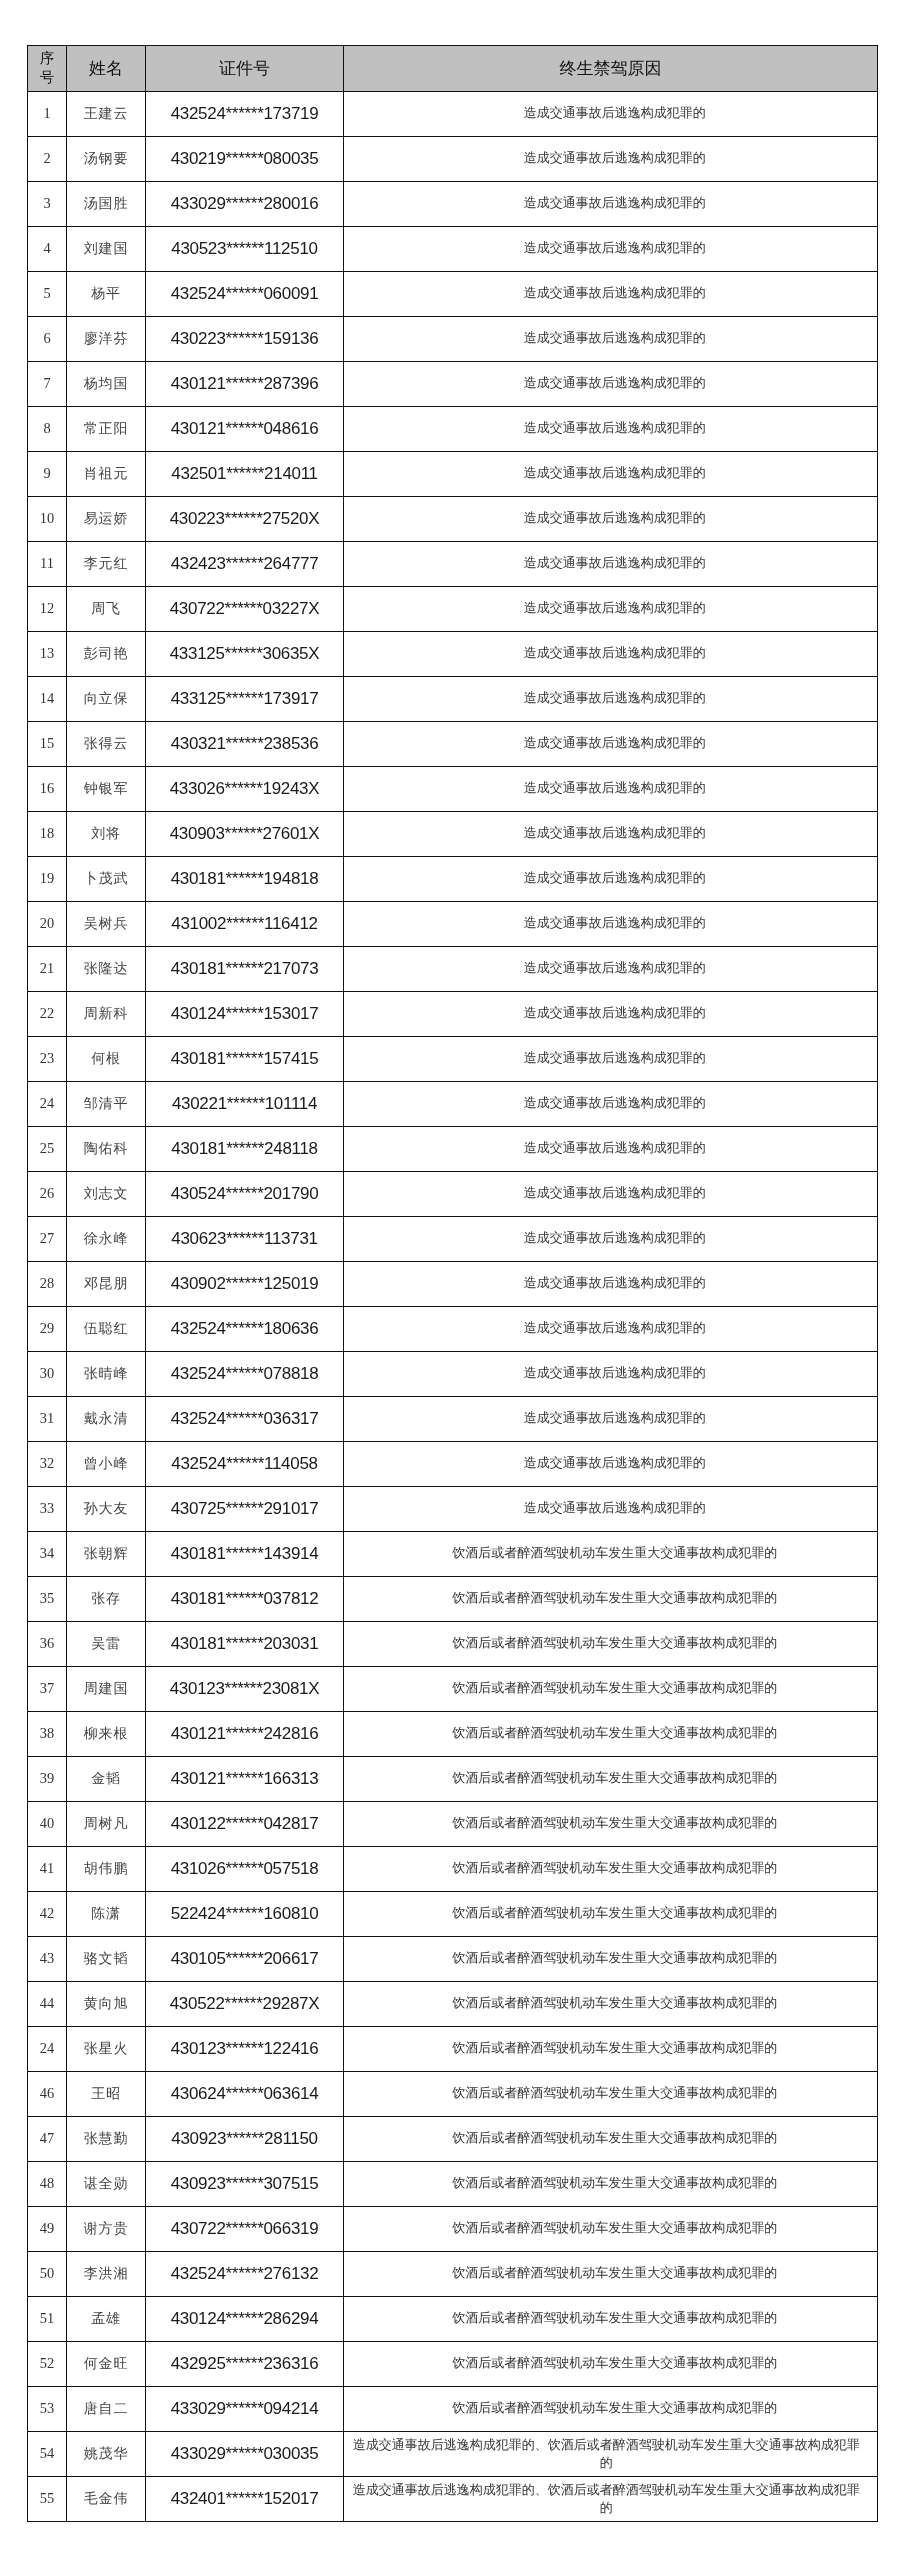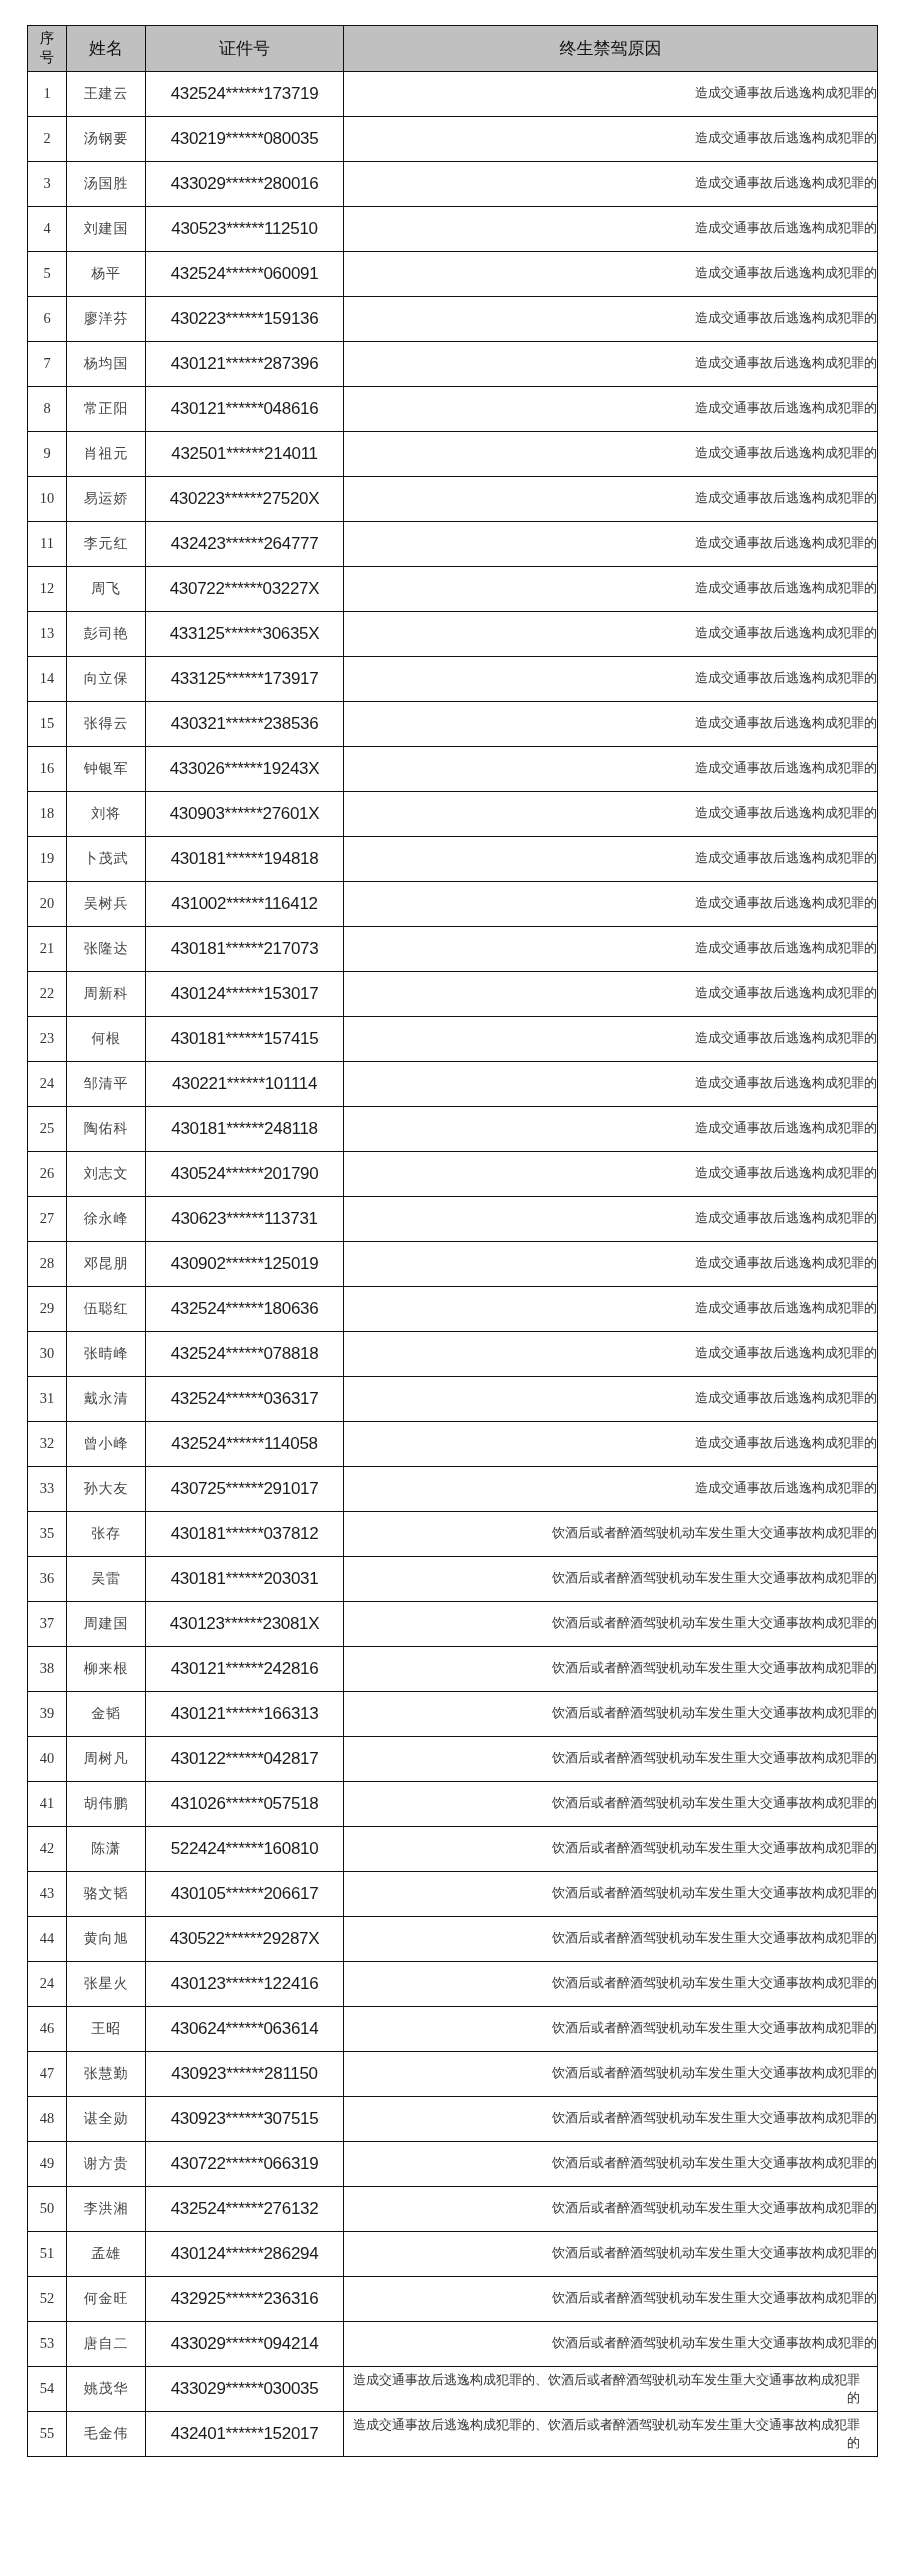--- a/index.html
+++ b/index.html
@@ -2,20 +2,21 @@
 <html style="font-size:13.6px"><head>
 <meta charset="utf-8">
 <style>
   html, body { margin: 0; padding: 0; background: #ffffff; }
   body { width: 900px; height: 2576px; position: relative; overflow: hidden; }
   .sheet { position: absolute; left: 27px; top: 24.6px; width: 849px; }
   table {
     border-collapse: collapse;
     table-layout: fixed;
     width: 849px;
+    margin-top: 20px;
   }
   col.c-seq { width: 39px; }
   col.c-name { width: 79px; }
   col.c-id { width: 198px; }
   col.c-reason { width: 534px; }
   th, td {
     border: 1.3px solid #111;
     padding: 0;
     overflow: hidden;
   }
@@ -45,21 +46,21 @@
     letter-spacing: 0.8px;
   }
   td.idno {
     text-align: center;
     font-family: "Liberation Sans", "DejaVu Sans", sans-serif;
     font-size: 17px;
     color: #1a1a1a;
     letter-spacing: -0.3px;
   }
   td.reason {
-    text-align: right;
+    text-align: center;
     padding-left: 8.5px;
     font-family: "DejaVu Serif", "Liberation Serif", serif;
     font-size: 13px;
     color: #333;
     line-height: 18.7px;
   }
   td.reason.long { font-size: 13px; line-height: 18px; padding-right: 17px; }
   .watermark {
     position: absolute;
     left: 697px;
@@ -283,20 +284,26 @@
           <td class="idno">432524******114058</td>
           <td class="reason">造成交通事故后逃逸构成犯罪的</td>
         </tr>
         <tr>
           <td class="seq">33</td>
           <td class="name">孙大友</td>
           <td class="idno">430725******291017</td>
           <td class="reason">造成交通事故后逃逸构成犯罪的</td>
         </tr>
         <tr>
+          <td class="seq">34</td>
+          <td class="name">张朝辉</td>
+          <td class="idno">430181******143914</td>
+          <td class="reason">饮酒后或者醉酒驾驶机动车发生重大交通事故构成犯罪的</td>
+        </tr>
+        <tr>
           <td class="seq">35</td>
           <td class="name">张存</td>
           <td class="idno">430181******037812</td>
           <td class="reason">饮酒后或者醉酒驾驶机动车发生重大交通事故构成犯罪的</td>
         </tr>
         <tr>
           <td class="seq">36</td>
           <td class="name">吴雷</td>
           <td class="idno">430181******203031</td>
           <td class="reason">饮酒后或者醉酒驾驶机动车发生重大交通事故构成犯罪的</td>

